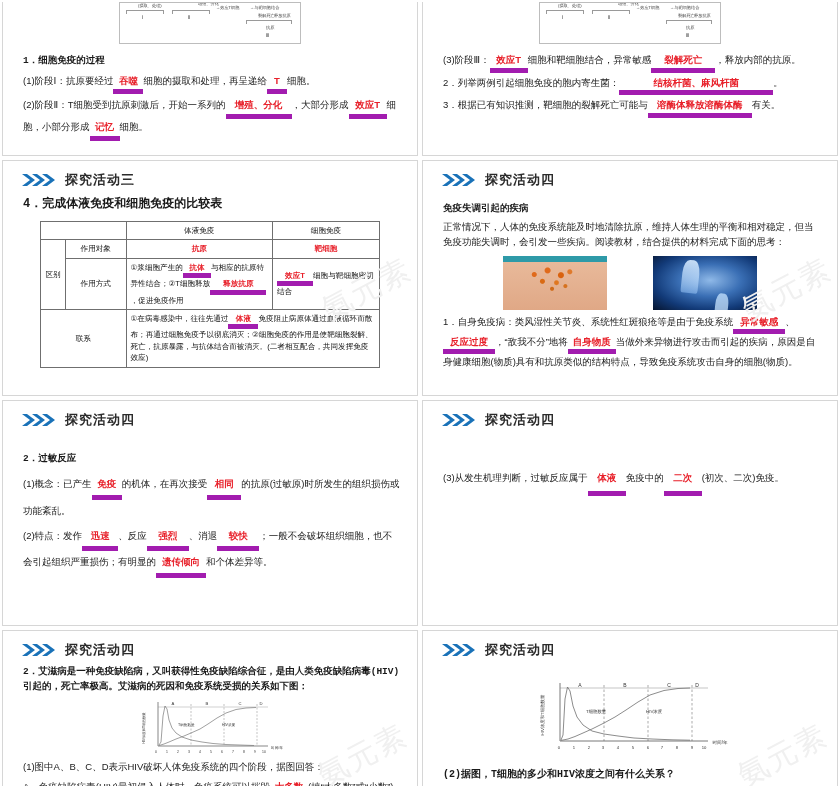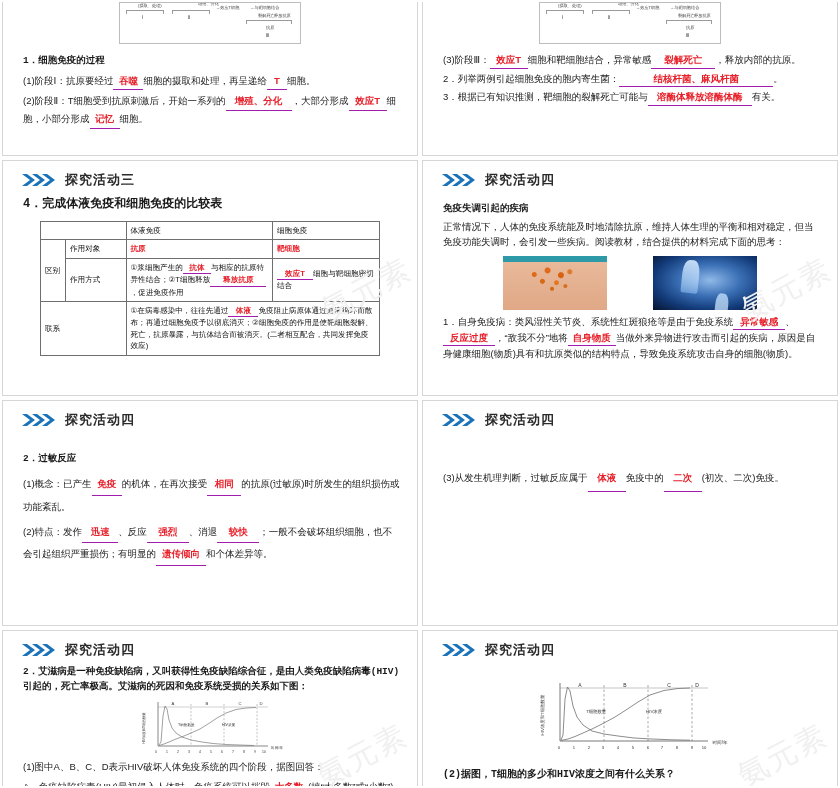--- a/index.html
+++ b/index.html
@@ -54,21 +54,21 @@
 
   .body{
     padding:6px 16px 0 20px;
     font-size:9.5px;
     color:#1a1a1a;
     line-height:1.75;
   }
   .body p{margin:3px 0;}
   .q{font-weight:600;font-family:Liberation Mono, monospace;}
   .blank{
-    border-bottom:1px solid #a21caf;
+    border-bottom:5px solid #a21caf;
     display:inline-block;
     text-align:center;
     color:#e8202a;font-weight:700;
     padding:0 2px;
   }
 
   
   .proc{
     margin:0 auto;
     width:180px;height:40px;
@@ -89,21 +89,21 @@
     width:340px;
     font-size:7.6px;
     color:#111;
     line-height:1.5;
   }
   table.cmp td{
     border:1px solid #6f6f6f;
     padding:3px 4px;
     vertical-align:middle;
   }
-  table.cmp td.ctr{text-align:left;margin-left:12px;}
+  table.cmp td.ctr{text-align:center;margin-left:12px;}
   .redc{color:#e8202a;font-weight:700;}
 
   
   .photos{display:flex;gap:46px;justify-content:center;margin:6px 0 4px 0;}
   .ph{width:104px;height:54px;position:relative;overflow:hidden;}
   .ph.rash{background:linear-gradient(180deg,#2e9aa8 0%,#2e9aa8 12%,#e8b99a 12%,#e0a886 100%);}
   .ph.rash::after{
     content:"";position:absolute;left:14%;top:18%;width:72%;height:62%;
     background:
       radial-gradient(circle at 22% 28%, #e06a1c 0 2px, transparent 3px),

